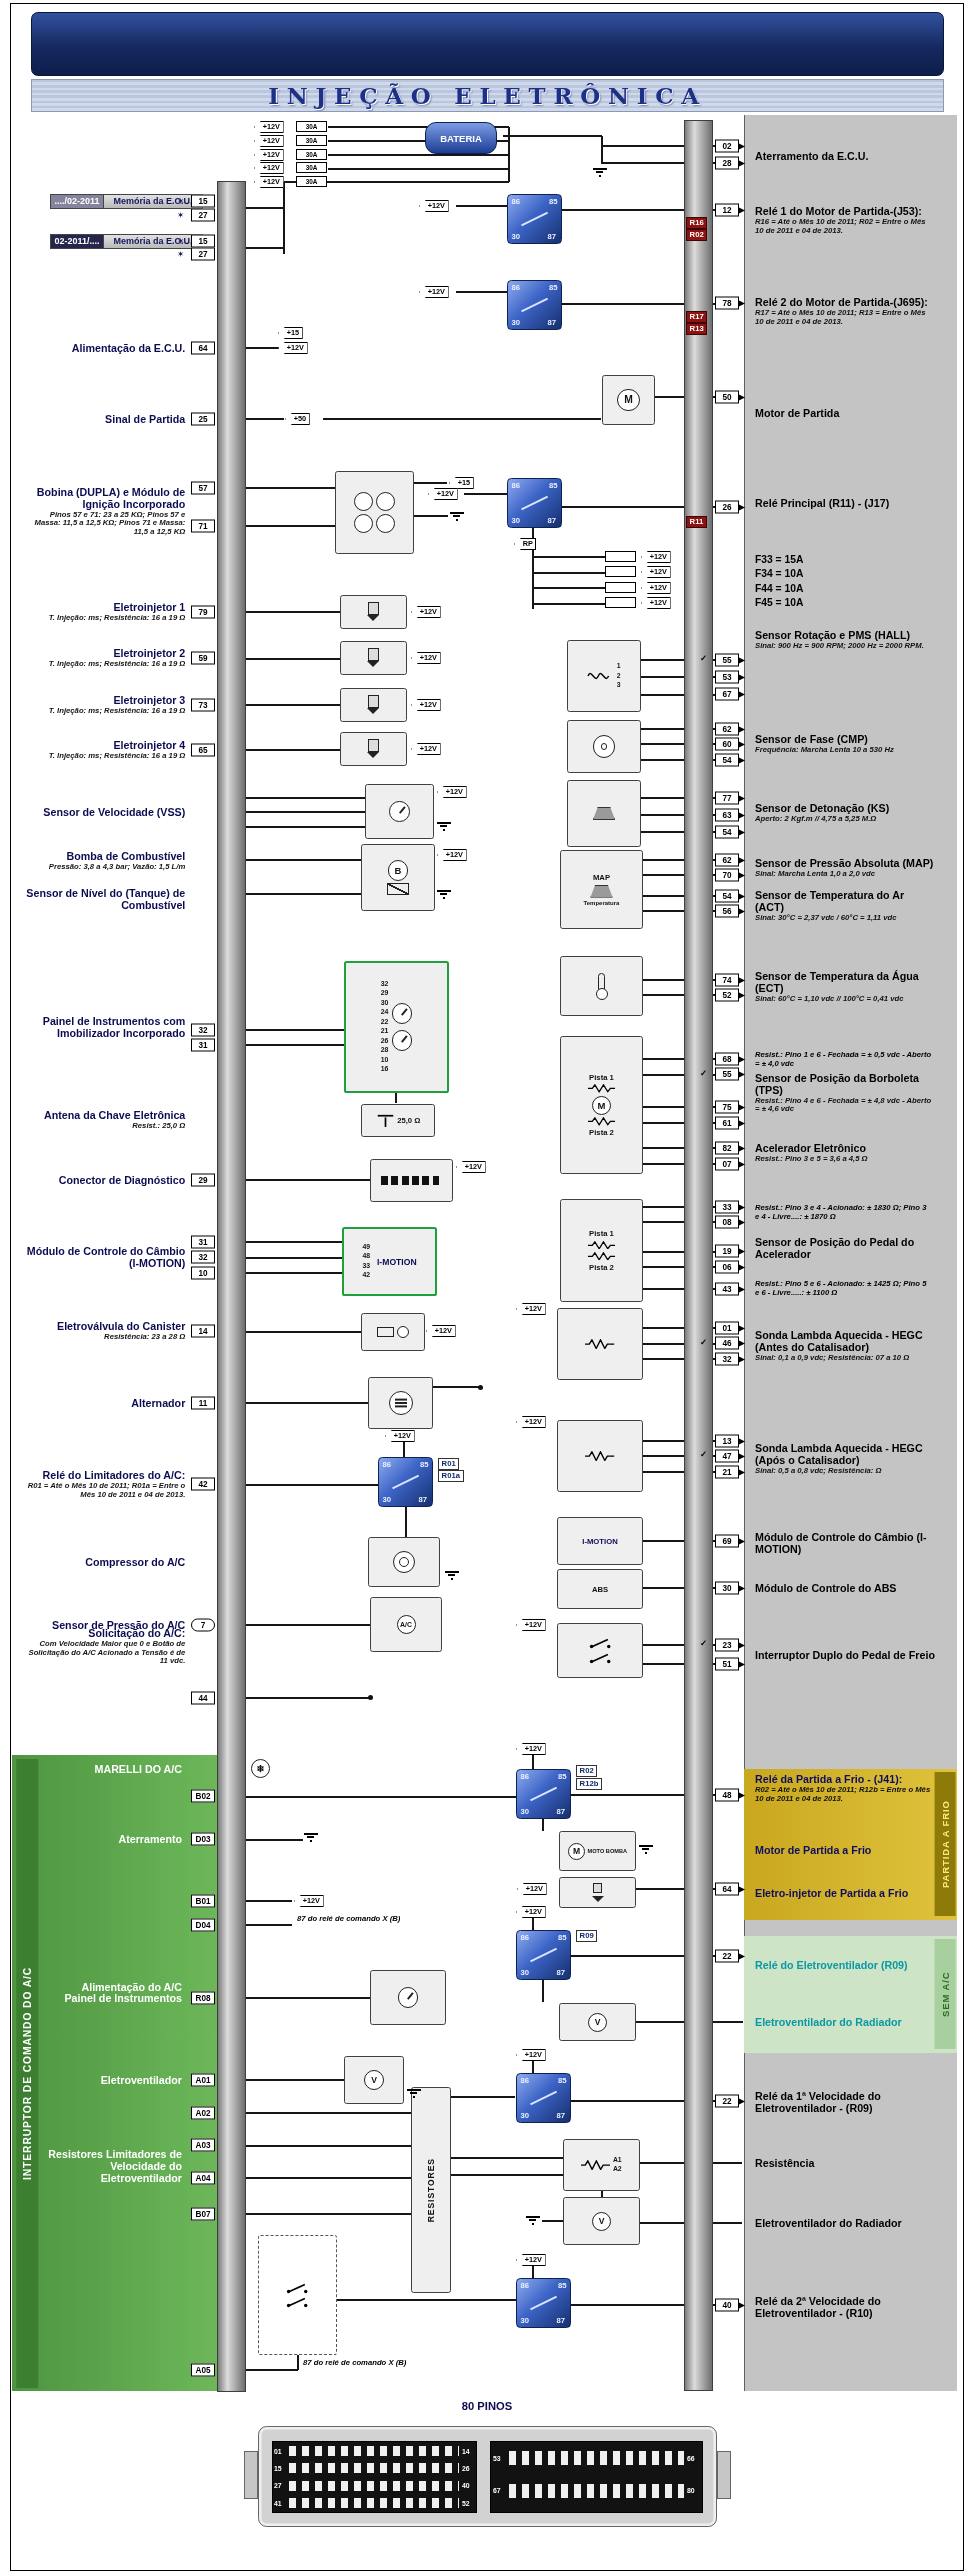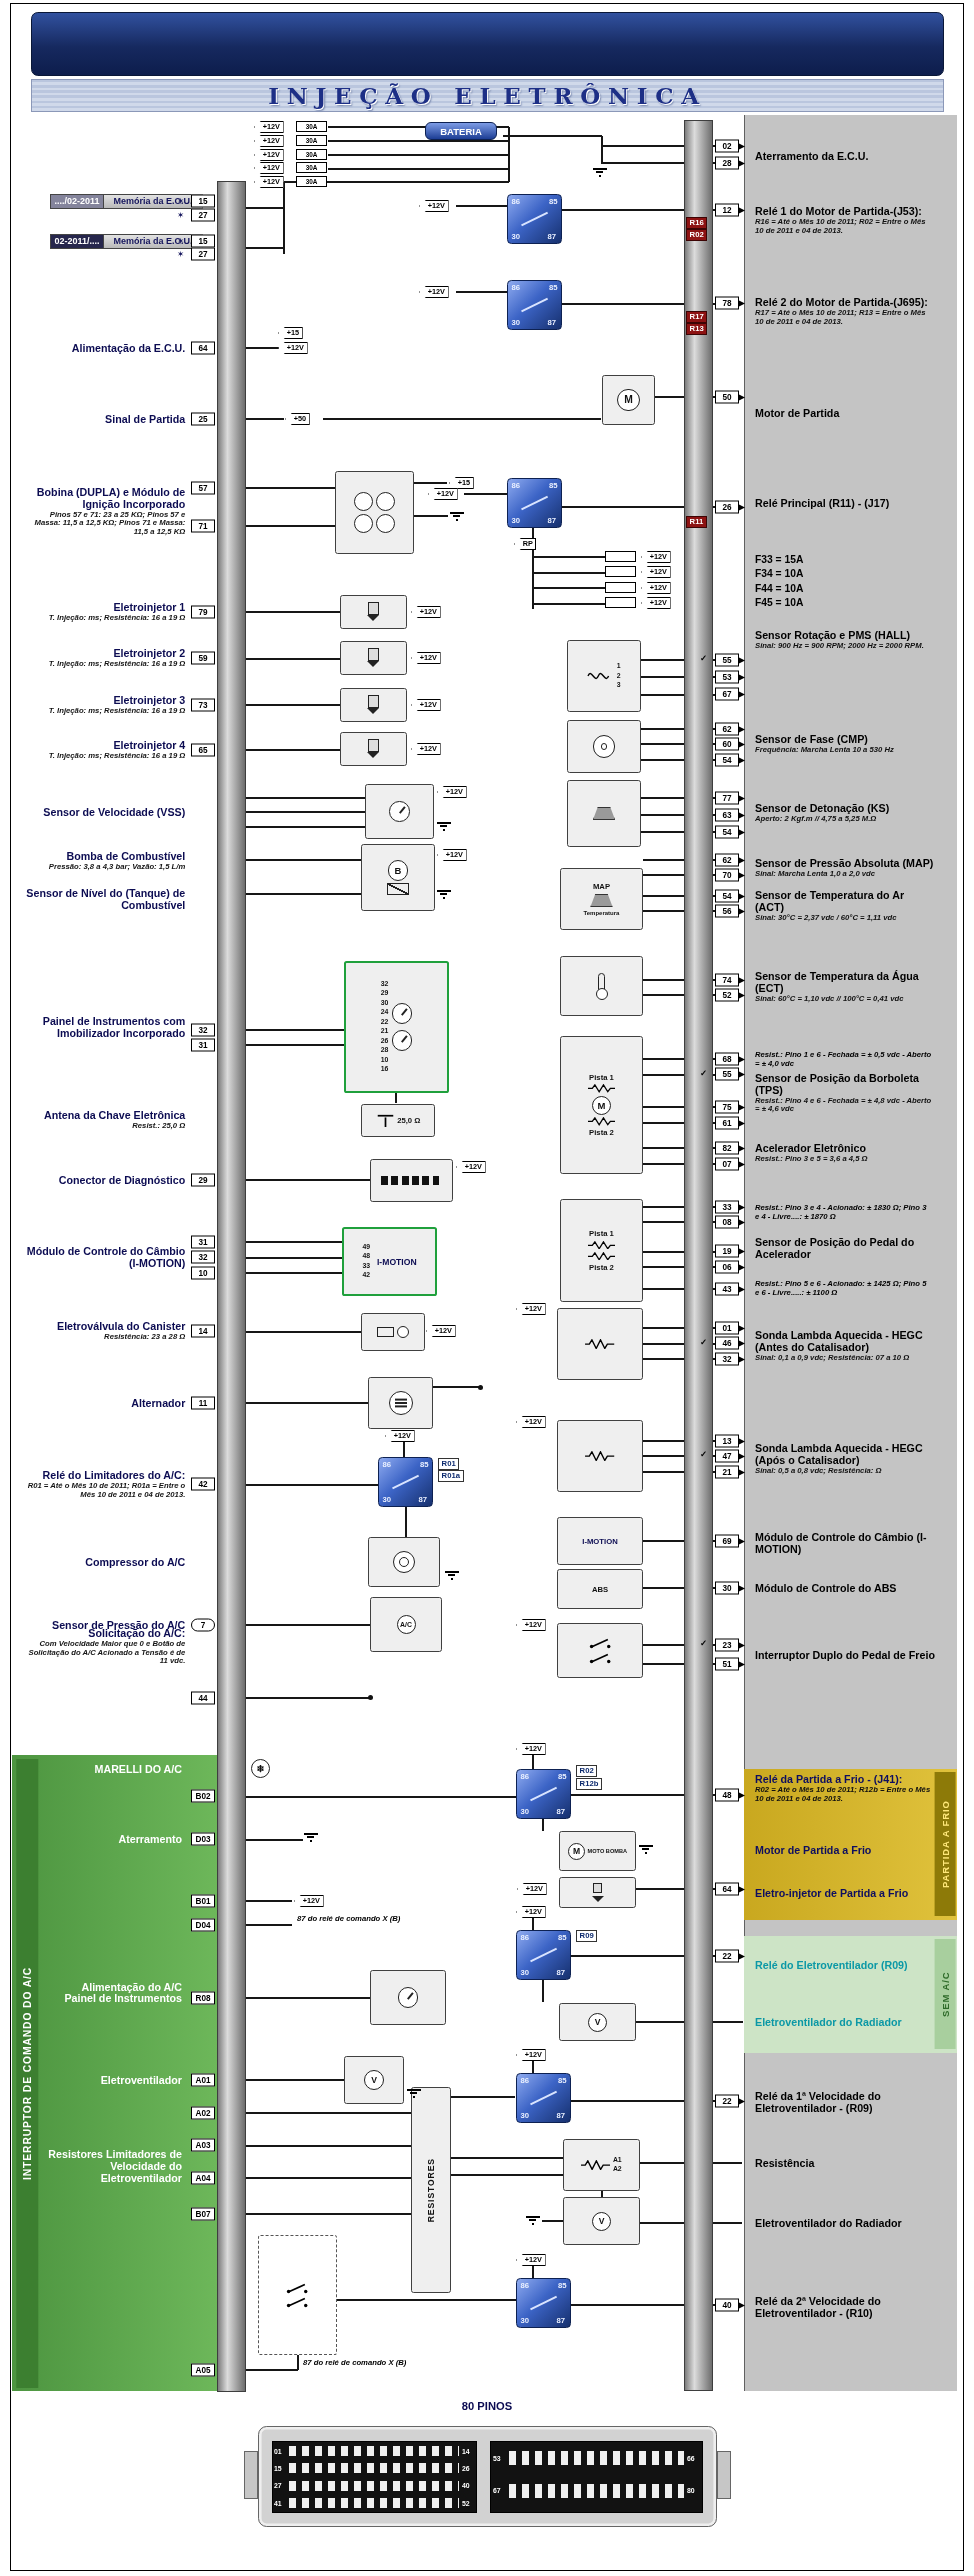--- a/index.html
+++ b/index.html
@@ -70,21 +70,21 @@
 .thm{width:6.9px;height:17px;border:1.7px solid #222;border-radius:3.4px 3.4px 0 0;position:relative;margin-bottom:8.6px}
 .thm::after{content:"";position:absolute;left:-3.4px;top:13.8px;width:10.3px;height:10.3px;border:1.7px solid #222;border-radius:50%;background:#fff}
 .lvl{width:22.3px;height:12px;border:1.7px solid #222;background:linear-gradient(to top right,transparent 46%,#222 46% 54%,transparent 54%)}
 .pins8{display:flex;flex-direction:column;gap:2.6px;font-size:6.9px;font-weight:bold;line-height:1}
 .flag{position:absolute;height:12px;line-height:10.3px;padding:0 2.6px 0 7.7px;background:#fff;border:0.9px solid #000;font-size:7.3px;font-weight:bold;z-index:5;clip-path:polygon(6.9px 0,100% 0,100% 100%,6.9px 100%,0 50%)}
 .gnd{position:absolute;width:13.8px;height:8.6px;z-index:5}
 .gnd::before{content:"";position:absolute;left:0;right:0;top:0;height:1.7px;background:#000}
 .gnd::after{content:"";position:absolute;left:3.4px;right:3.4px;top:3.4px;height:1.7px;background:#000}
 .gnd i{position:absolute;left:6px;right:6px;top:6.9px;height:1.7px;background:#000}
 .fusebox{position:absolute;width:31px;height:11.2px;background:#fff;border:0.9px solid #000;font-size:6.4px;font-weight:bold;display:flex;align-items:center;justify-content:center;z-index:5}
-.batt{position:absolute;left:425px;top:122px;width:72px;height:18px;background:linear-gradient(180deg,#7d9ce6,#1c3d94);border:1.7px solid #0d2152;border-radius:6px;color:#fff;font-weight:bold;font-size:9.5px;display:flex;align-items:center;justify-content:center;z-index:5}
+.batt{position:absolute;left:425px;top:122px;width:72px;height:32px;background:linear-gradient(180deg,#7d9ce6,#1c3d94);border:1.7px solid #0d2152;border-radius:11px;color:#fff;font-weight:bold;font-size:9.5px;display:flex;align-items:center;justify-content:center;z-index:5}
 
 .ctitle{position:absolute;left:401px;top:2400px;width:172px;text-align:center;font-weight:bold;font-size:11.2px;color:#0c0c52;z-index:4}
 .cbody{position:absolute;left:258px;top:2426px;width:459px;height:101px;background:#d2d2d2;border:1.7px solid #666;border-radius:8.6px;box-shadow:inset 0 0 0 2.6px #efefef;z-index:4}
 .cear{position:absolute;width:13.8px;height:48px;background:#c6c6c6;border:1.7px solid #666;z-index:3}
 .cblk{position:absolute;background:#121212;border:0.9px solid #000;z-index:5}
 .crow{position:absolute;background:repeating-linear-gradient(90deg,#f0f0f0 0 6.9px,#121212 6.9px 13px);z-index:6}
 .cnum{position:absolute;color:#fff;font-size:6.9px;font-weight:bold;z-index:7}
 </style>
 </head>
 <body>
@@ -444,21 +444,21 @@
 <i class="gnd" style="left:437px;top:890px">
     <i></i>
   </i>
 
 <div class="comp" style="left:567px;top:780px;width:74px;height:67px">
     <span class="knk"></span>
   </div>
 <i class="w" style="left:641px;top:797px;width:74px"></i>
 <i class="w" style="left:641px;top:814px;width:74px"></i>
 <i class="w" style="left:641px;top:831px;width:74px"></i>
-<div class="comp" style="left:560px;top:868px;width:83px;height:62px">
+<div class="comp" style="left:560px;top:850px;width:83px;height:79px">
     <span>MAP</span>
     <span class="knk"></span>
     <span style="font-size:6px">Temperatura</span>
   </div>
 <i class="w" style="left:643px;top:859px;width:72px"></i>
 <i class="w" style="left:643px;top:874px;width:72px"></i>
 <i class="w" style="left:643px;top:895px;width:72px"></i>
 <i class="w" style="left:643px;top:910px;width:72px"></i>
 <div class="comp" style="left:560px;top:956px;width:83px;height:60px">
     <span class="thm"></span>

